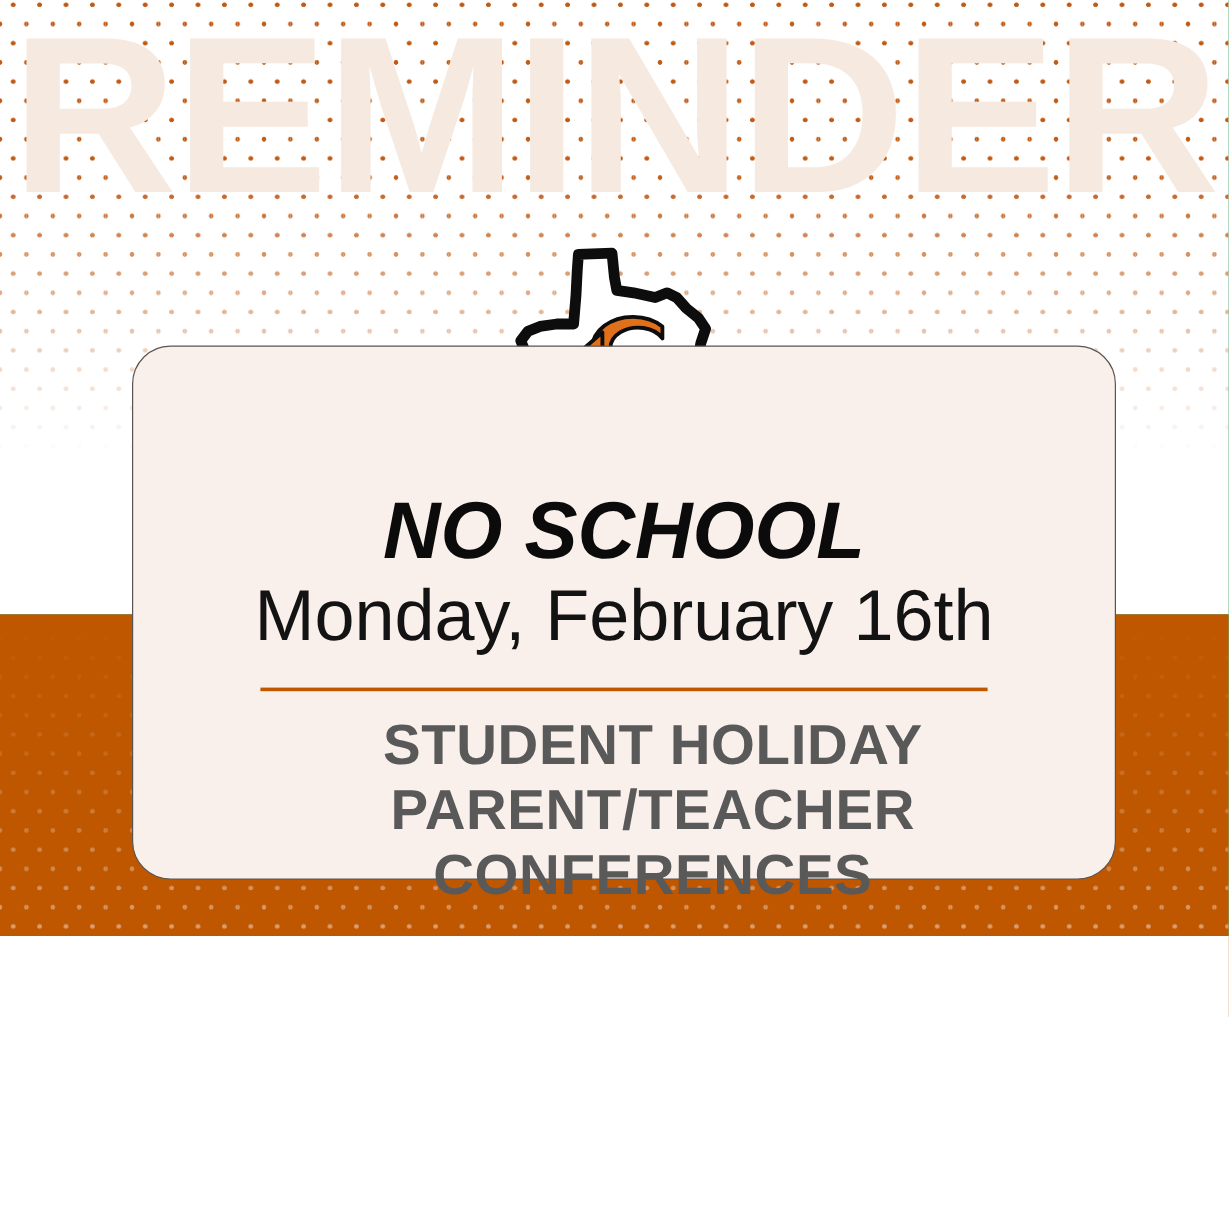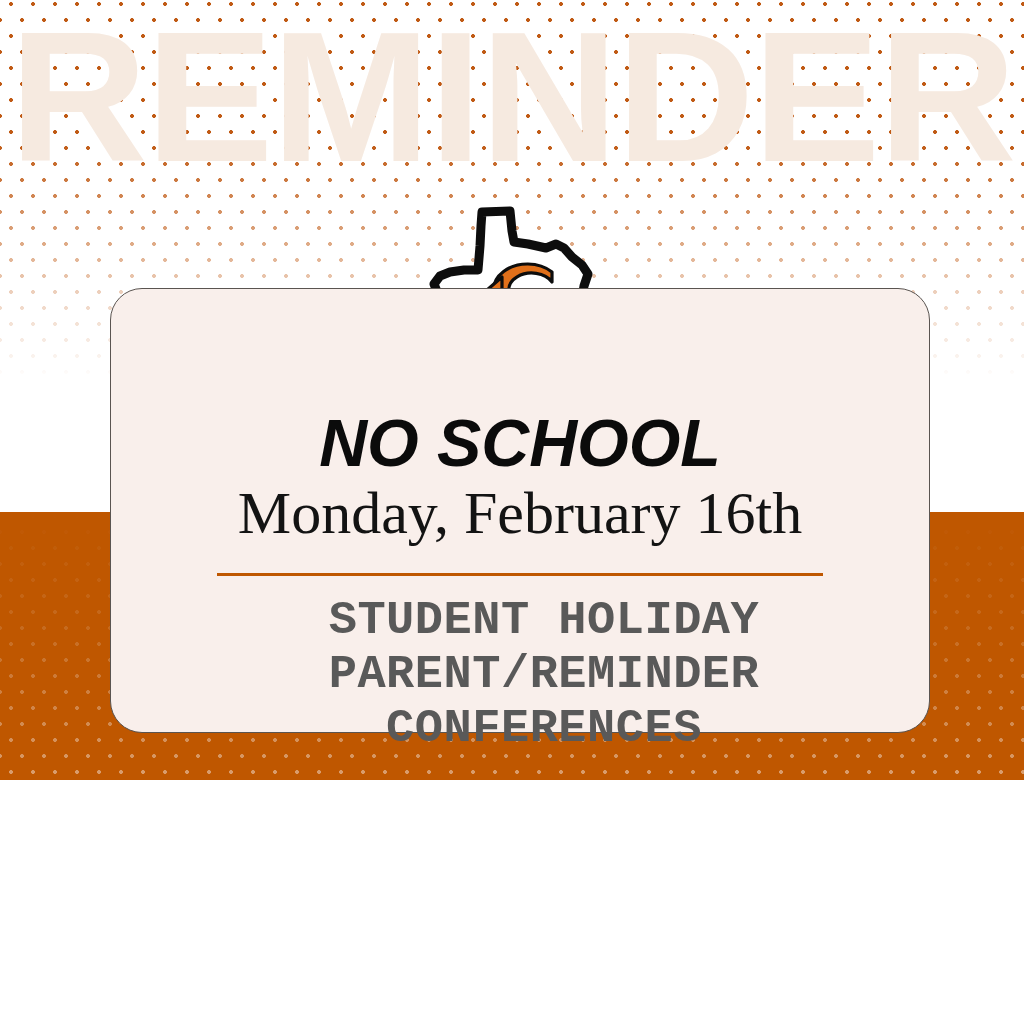--- a/index.html
+++ b/index.html
@@ -116,37 +116,37 @@
     font-weight: 700;
     font-style: italic;
     font-size: 67px;
     line-height: 68px;
     letter-spacing: 0px;
     color: #0b0b0b;
     margin: 0;
     transform: scaleX(0.99);
   }
   .subhead {
-    font-family: Liberation Serif, serif;
+    font-family: Liberation Sans, sans-serif;
     font-weight: 400;
     font-size: 60px;
     line-height: 64px;
     color: #131313;
     margin: 4px 0 0 0;
     text-align: center;
   }
   .divider {
     width: 606px;
     height: 3px;
     background: #bf5700;
     margin: 28px auto 0 auto;
     border: 0;
   }
   .detail {
-    font-family: Liberation Mono, monospace;
+    font-family: Liberation Sans, sans-serif;
     font-weight: 700;
     font-size: 47px;
     line-height: 54px;
     letter-spacing: 0.5px;
     color: #595959;
     margin: 18px 0 0 0;
     padding-left: 48px;
   }
   .detail-line { display: block; }
 </style>
@@ -220,18 +220,18 @@
     </svg>
   </div>
 
   <div class="card">
     <div class="card-inner">
       <p class="headline">NO SCHOOL</p>
       <p class="subhead">Monday, February 16th</p>
       <div class="divider"></div>
       <p class="detail">
         <span class="detail-line">STUDENT HOLIDAY</span>
-        <span class="detail-line">PARENT/REMINDER CONFERENCES</span>
+        <span class="detail-line">PARENT/TEACHER CONFERENCES</span>
       </p>
     </div>
   </div>
 
 </div>
 
 </body></html>

